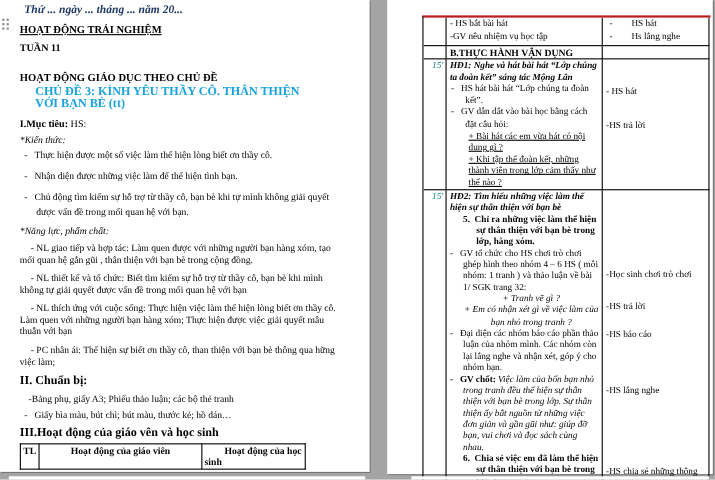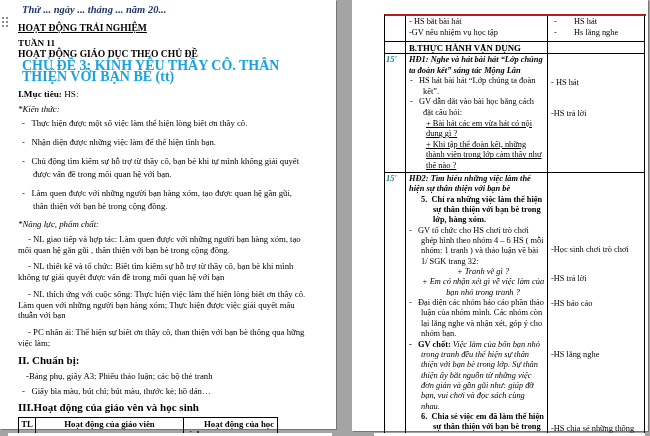--- a/index.html
+++ b/index.html
@@ -25,23 +25,23 @@
   .drag-handle i {
     position:absolute; left:0; top:0; width:2px; height:2px; background:#8d8d8d;
     box-shadow:4px 0 #8d8d8d, 0 4px #8d8d8d, 4px 4px #8d8d8d, 0 8px #8d8d8d, 4px 8px #8d8d8d;
   }
 
   
   .lp-content { padding:4px 30px 0 18px; font-size:8.7px; }
   .date-line { font-style:italic; font-weight:600; color:#1f3864; font-size:10.5px; margin:0 0 7px 4px; }
   .h-center { font-weight:bold; }
   .h-program { font-size:9.6px; text-decoration:underline; margin-bottom:5px; }
-  .h-week    { font-size:9.2px; margin-bottom:0; }
+  .h-week    { font-size:9.2px; margin-bottom:18px; }
   .h-activity{ font-size:9.6px; margin-bottom:1px; }
-  .h-topic   { font-size:14px; color:#18a3de; line-height:11px; margin:0 4px 7px; }
+  .h-topic   { font-size:11px; color:#18a3de; line-height:11px; margin:0 14px 7px; }
   .p-muctieu { font-size:9.2px; margin:0 0 5px; }
   .p-muctieu .b { font-weight:bold; }
   .p-label-i { font-style:italic; font-size:8.8px; margin:0 0 3px; }
   .kt { margin:0 0 6px 4px; line-height:13px; padding-left:11px; text-indent:-11px; }
   .nl { margin:0 0 6px; line-height:10.7px; text-indent:10px; }
   .p-bold { font-weight:bold; font-size:11px; margin:3px 0 4px; }
   .cb1 { margin:0 0 2px 8px; line-height:13px; }
   .cb2 { margin:0 0 3px 4px; line-height:13px; padding-left:11px; text-indent:-11px; }
 
   table.ltable { border-collapse:collapse; width:259px; font-size:8.7px; table-layout:fixed; }
@@ -51,21 +51,21 @@
   .col-tl { width:17px; } .col-gv { width:148px; } .col-hs { width:94px; }
 
   
   .rtable {
     position:absolute; left:32px; top:2px; width:261px; height:429px;
     display:grid; grid-template-columns:21px 142px 97px; grid-template-rows:26px 12px 119px 1fr;
     border-top:2px solid #b91c1c; border-left:1px solid #000;
     font-size:8.4px; line-height:10.6px; overflow:hidden;margin-top:12px;
   }
   .rtable > div { border-right:1px solid #000; border-bottom:1px solid #000; box-sizing:border-box; padding:1px 2px 0 3px; position:relative; overflow:hidden; }
-  .rt-time { color:#0e7f82; font-style:italic; font-weight:bold; text-align:left; padding-left:1px !important; }
+  .rt-time { color:#0e7f82; font-style:italic; font-weight:normal; text-align:right; padding-left:1px !important; }
   .rt-section { font-weight:bold; font-size:8.8px; line-height:10px; }
   .hd-title { font-weight:bold; font-style:italic; margin:0; }
   .li1 { margin:0; padding-left:14px; text-indent:-13px; }
   .q1  { margin:0; padding-left:17px;text-decoration:underline; }
   .num { margin:0; padding-left:24px; text-indent:-12px; font-weight:bold; }
   .pli { margin:0; padding-left:12px; text-indent:-12px; }
   .qi  { margin:0; padding-left:12px; font-style:italic;text-align:center; }
   .pli-mix .lbl { font-weight:bold; }
   .pli-mix .itl { font-style:italic; }
   .hd2-cell { line-height:10.35px; }
@@ -88,21 +88,20 @@
       <div class="h-center h-week">TUẦN 11</div>
       <div class="h-center h-activity">HOẠT ĐỘNG GIÁO DỤC THEO CHỦ ĐỀ</div>
       <div class="h-center h-topic">CHỦ ĐỀ 3: KÍNH YÊU THẦY CÔ. THÂN THIỆN VỚI BẠN BÈ (tt)</div>
 
       <p class="p-muctieu"><span class="b">I.Mục tiêu:</span><span> HS:</span></p>
       <p class="p-label-i">*Kiến thức:</p>
 
       <p class="kt">-&nbsp;&nbsp;&nbsp;Thực hiện được một số việc làm thể hiện lòng biết ơn thầy cô.</p>
       <p class="kt">-&nbsp;&nbsp;&nbsp;Nhận diện được những việc làm để thể hiện tình bạn.</p>
       <p class="kt">-&nbsp;&nbsp;&nbsp;Chủ động tìm kiếm sự hỗ trợ từ thầy cô, bạn bè khi tự mình không giải quyết được vấn đề trong mối quan hệ với bạn.</p>
-      <p class="kt">-&nbsp;&nbsp;&nbsp;Làm quen được với những người bạn hàng xóm, tạo được quan hệ gần gũi, thân thiện với bạn bè trong cộng đồng.</p>
 
       <p class="p-label-i" style="margin-bottom:5px">*Năng lực, phẩm chất:</p>
       <p class="nl">- NL giao tiếp và hợp tác: Làm quen được với những người bạn hàng xóm, tạo mối quan hệ gắn gũi , thân thiện với bạn bè trong cộng đồng.</p>
       <p class="nl">- NL thiết kế và tổ chức: Biết tìm kiếm sự hỗ trợ từ thầy cô, bạn bè khi mình không tự giải quyết được vấn đề trong mối quan hệ với bạn</p>
       <p class="nl">- NL thích ứng với cuộc sống: Thực hiện việc làm thể hiện lòng biết ơn thầy cô. Làm quen với những người bạn hàng xóm; Thực hiện được việc giải quyết mâu thuẫn với bạn</p>
       <p class="nl">- PC nhân ái: Thể hiện sự biết ơn thầy cô, than thiện với bạn bè thông qua  hững việc làm;</p>
 
       <p class="p-bold">II. Chuẩn bị:</p>
       <p class="cb1">-Bảng phụ, giấy A3; Phiếu thảo luận; các bộ thẻ tranh</p>
       <p class="cb2">-&nbsp;&nbsp;&nbsp;Giấy bìa màu, bút chì; bút màu, thước kẻ; hồ dán…</p>

